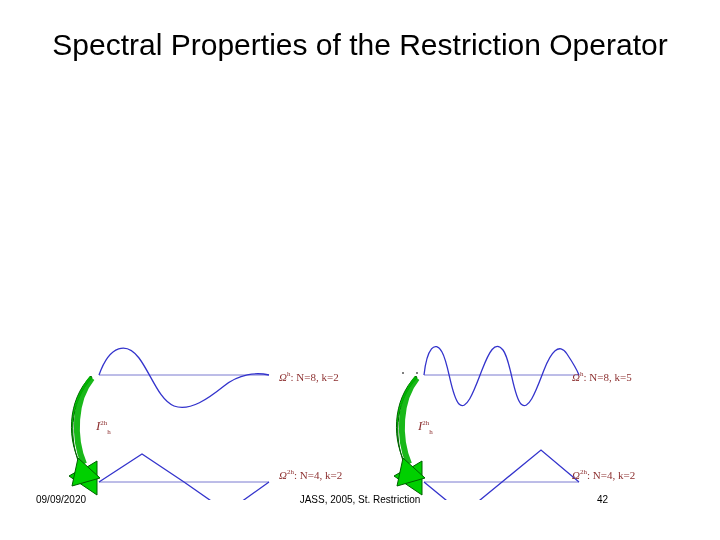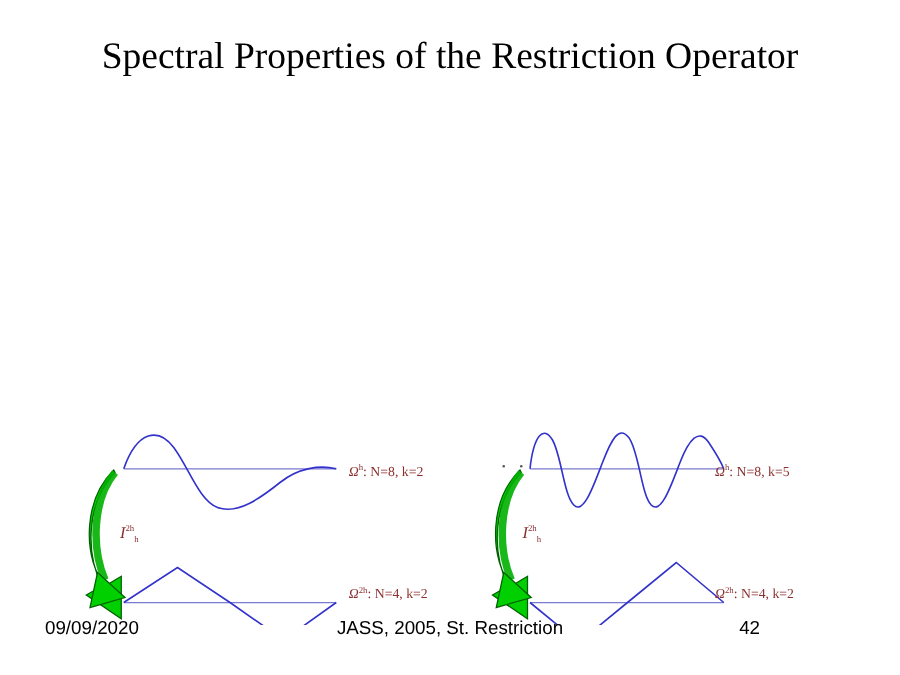--- a/index.html
+++ b/index.html
@@ -20,40 +20,40 @@
     width: 720px;
     height: 540px;
     background: #ffffff;
   }
   .title {
     position: absolute;
     left: 36px;
     top: 26px;
     width: 648px;
     text-align: center;
-    font-family: Liberation Serif, serif;
+    font-family: Liberation Sans, sans-serif;
     font-size: 30px;
     line-height: 37px;
     color: #000000;
     letter-spacing: 0px;
   }
   .figure-area {
     position: absolute;
     left: 4px;
     top: 330px;
     width: 720px;
     height: 170px;
   }
   .footer {
     position: absolute;
     left: 0;
     top: 494px;
     width: 644px;
     height: 20px;
-    font-size: 15px;
+    font-size: 10px;
     color: #000000;
   }
   .footer-date {
     position: absolute;
     left: 36px;
     top: 0;
   }
   .footer-center {
     position: absolute;
     left: 0;

